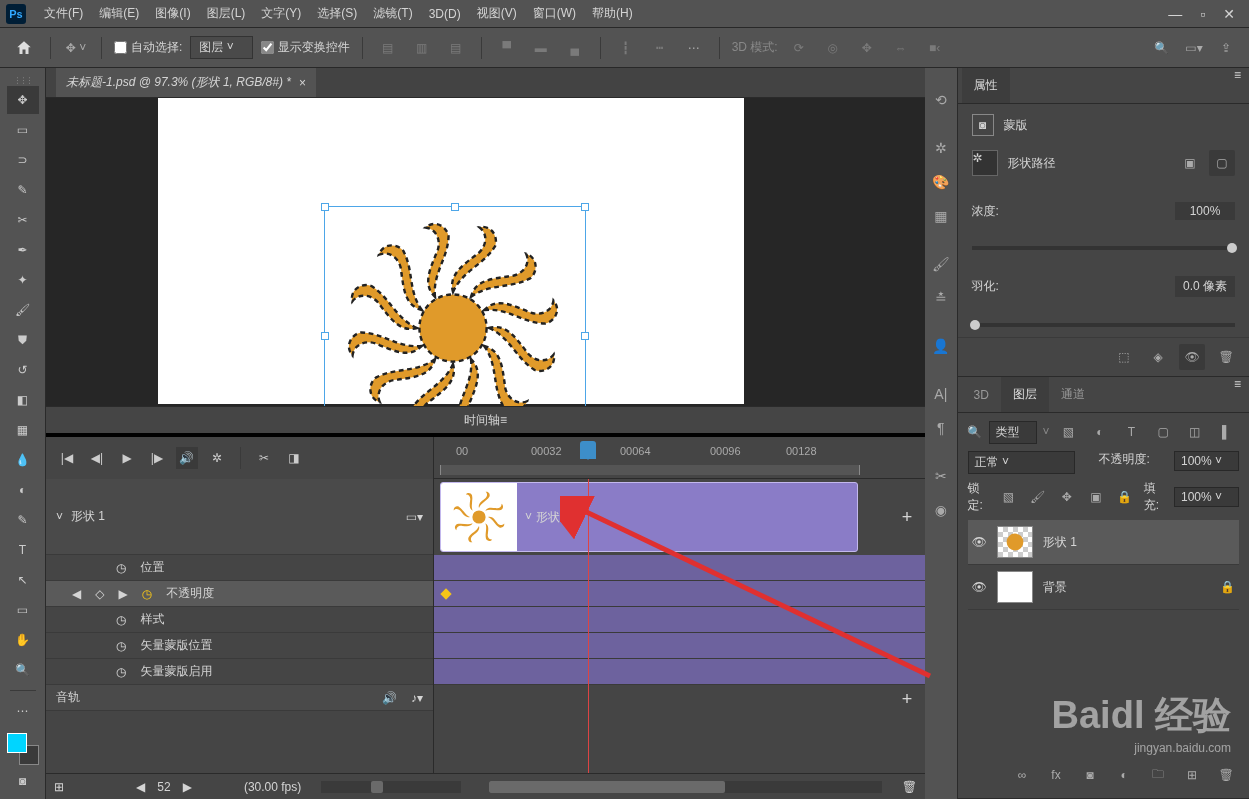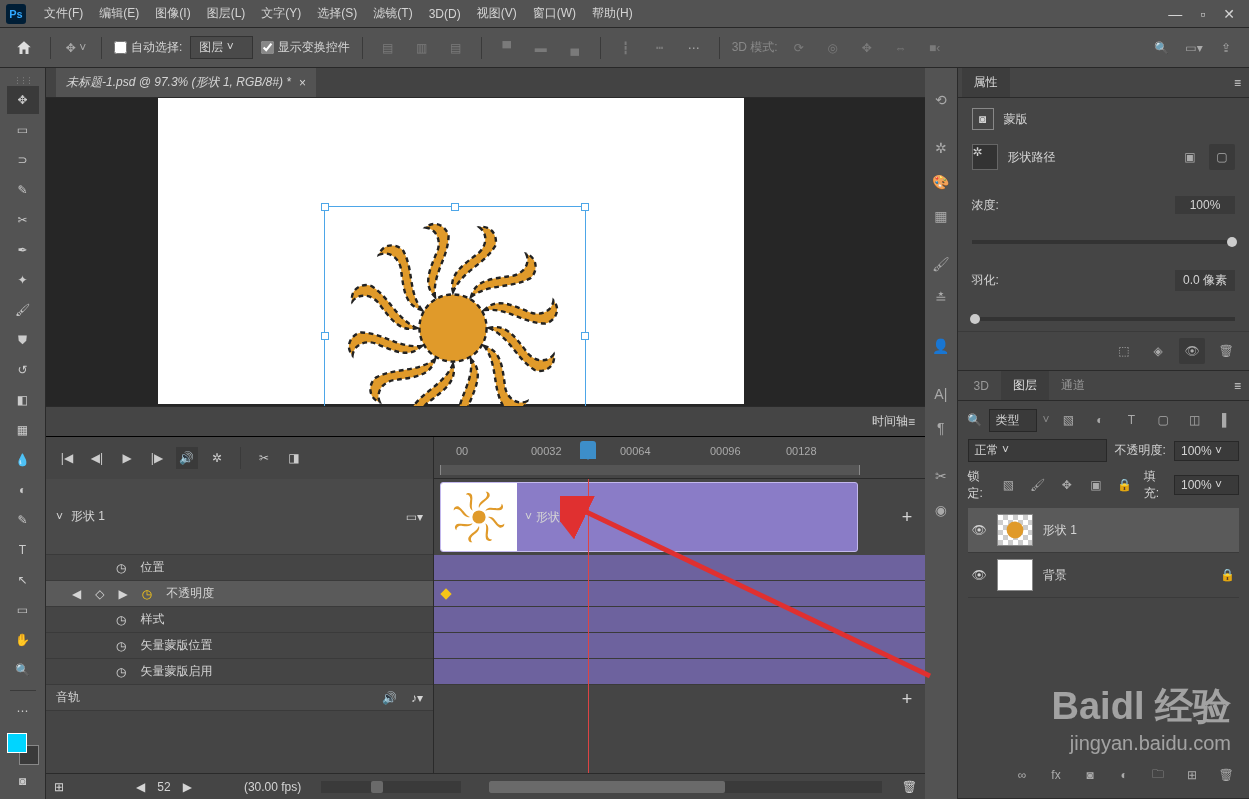--- a/index.html
+++ b/index.html
@@ -31,21 +31,21 @@
 .doc-tabs{height:30px;background:#434343;display:flex;align-items:center;padding-left:10px;border-bottom:1px solid #2a2a2a}
 .doc-tab{padding:0 10px;height:100%;display:flex;align-items:center;gap:8px;background:#535353;font-style:italic;color:#ccc}
 .doc-tab span.close{font-style:normal;cursor:pointer}
 .canvas-area{flex:1;background:#262626;display:flex;position:relative;overflow:hidden}
 .canvas-bg{background:#fff;width:586px;height:306px;margin-left:112px;position:relative}
 .sun{position:absolute;left:175px;top:110px}
 .sel-box{position:absolute;border:1px solid #4da6e8;left:324px;top:228px;width:260px;height:218px}
 .sel-handle{position:absolute;width:8px;height:8px;background:#fff;border:1px solid #4da6e8}
 .status-bar{height:22px;background:#434343;display:flex;align-items:center;padding:0 10px;gap:40px;font-size:11px;color:#aaa;border-top:1px solid #2a2a2a}
 .timeline-panel{background:#454545;border-top:1px solid #2a2a2a;flex:1;display:flex;flex-direction:column;min-height:0}
-.tl-header{height:30px;display:flex;align-items:center;padding:0 10px;border-bottom:1px solid #000000;justify-content:flex-end}
+.tl-header{height:30px;display:flex;align-items:center;padding:0 10px;border-bottom:4px solid #000000;justify-content:center}
 .tl-body{display:flex;flex:1;min-height:0}
 .tl-left{width:388px;border-right:1px solid #2a2a2a;display:flex;flex-direction:column}
 .tl-controls{height:42px;display:flex;align-items:center;padding:0 10px;gap:8px}
 .tl-ctrl{width:22px;height:22px;display:flex;align-items:center;justify-content:center;cursor:pointer;color:#ccc}
 .tl-layer-row{height:76px;display:flex;align-items:center;padding:0 10px;border-bottom:1px solid #3a3a3a;background:#4a4a4a;gap:8px}
 .tl-chev{cursor:pointer}
 .tl-prop-row{height:26px;display:flex;align-items:center;padding-left:70px;padding-right:10px;gap:14px;border-bottom:1px solid #3a3a3a;color:#ccc}
 .tl-prop-row.sel{background:#5a5a5a}
 .tl-prop-row.audio{padding-left:10px;background:#4a4a4a}
 .tl-right{flex:1;position:relative;overflow:hidden}
@@ -62,49 +62,49 @@
 .tl-add{position:absolute;right:6px;width:24px;height:24px;display:flex;align-items:center;justify-content:center;font-size:18px;cursor:pointer}
 .tl-footer{height:26px;display:flex;align-items:center;border-top:1px solid #2a2a2a;padding:0 8px;gap:12px;font-size:11px}
 .tl-scroll{height:12px;background:#3a3a3a;position:relative;margin:0 8px;flex:1}
 .tl-scroll-thumb{position:absolute;height:100%;background:#6a6a6a;border-radius:2px}
 .right-panels{width:324px;background:#454545;display:flex}
 .panel-icons{width:40px;background:#535353;display:flex;flex-direction:column;align-items:center;padding-top:4px;gap:6px;border-right:1px solid #2a2a2a}
 .panel-icn{width:28px;height:28px;display:flex;align-items:center;justify-content:center;cursor:pointer;color:#aaa;font-size:14px}
 .panel-grip{height:8px;width:100%}
 .panels-stack{flex:1;display:flex;flex-direction:column}
 .panel{border-bottom:1px solid #2a2a2a}
-.panel-tabs{height:30px;display:flex;align-items:center;border-bottom:1px solid #2a2a2a;padding-left:4px}
+.panel-tabs{height:36px;display:flex;border-bottom:1px solid #2a2a2a;padding-left:4px}
 .panel-tab{padding:0 12px;height:100%;display:flex;align-items:center;cursor:pointer;color:#999}
 .panel-tab.active{background:#3d3d3d;color:#ddd}
 .panel-menu{margin-left:auto;padding:0 8px;cursor:pointer}
 .prop-body{padding:10px 14px;background:#454545}
 .prop-title-row{display:flex;align-items:center;gap:10px;margin-bottom:12px}
 .prop-sq{width:22px;height:22px;border:1px solid #888;display:flex;align-items:center;justify-content:center}
 .prop-sub{display:flex;align-items:center;gap:10px;margin:14px 0;justify-content:space-between}
 .prop-thumb{width:26px;height:26px;background:#333;border:1px solid #666}
 .prop-slider-row{display:flex;align-items:center;justify-content:space-between;margin:26px 0}
 .prop-slider{width:100%;height:4px;background:#333;position:relative;margin-top:4px}
 .prop-slider-handle{position:absolute;width:10px;height:10px;background:#ccc;border-radius:50%;top:-3px}
 .prop-val{background:#3a3a3a;padding:2px 8px;min-width:60px;text-align:center}
 .prop-footer{display:flex;justify-content:flex-end;gap:8px;padding:6px 10px;border-top:1px solid #3a3a3a}
 .layers-body{background:#454545;padding:6px 10px 10px;flex:1;display:flex;flex-direction:column}
 .layer-filter-row{display:flex;align-items:center;gap:6px;margin-bottom:6px}
-.layer-mode-row{display:flex;align-items:center;gap:8px;margin-bottom:6px}
+.layer-mode-row{display:flex;align-items:flex-start;gap:24px;margin-bottom:6px}
 .layer-lock-row{display:flex;align-items:center;gap:8px;margin-bottom:6px;color:#bbb}
 .layer-select{background:#3a3a3a;border:1px solid #282828;padding:2px 16px 2px 6px;flex:0 0 auto}
 .layer-item{display:flex;align-items:center;gap:10px;padding:6px 4px;border-bottom:1px solid #3a3a3a}
 .layer-item.active{background:#5a5a5a}
 .layer-eye{cursor:pointer}
 .layer-thumb{width:36px;height:32px;background:#fff;border:1px solid #888;display:flex;align-items:center;justify-content:center}
 .layer-thumb.checker{background:repeating-conic-gradient(#ccc 0 25%,#fff 0 50%) 0 0/10px 10px}
 .layer-lock{margin-left:auto}
 .layers-footer{display:flex;justify-content:flex-end;gap:8px;padding-top:10px;color:#999}
 .watermark{position:absolute;right:18px;bottom:44px;text-align:right;pointer-events:none}
 .watermark .big{font-size:38px;font-weight:bold;color:rgba(255,255,255,0.5)}
-.watermark .small{font-size:20px;color:rgba(255,255,255,0.5)}
+.watermark .small{font-size:12px;color:rgba(255,255,255,0.5)}
 .arrow{position:absolute;pointer-events:none}
 svg{display:block}
 </style>
 </head>
 <body>
 
 <div class="menubar">
   <div class="ps-logo">Ps</div>
   <div class="menu-item">文件(F)</div>
   <div class="menu-item">编辑(E)</div>

